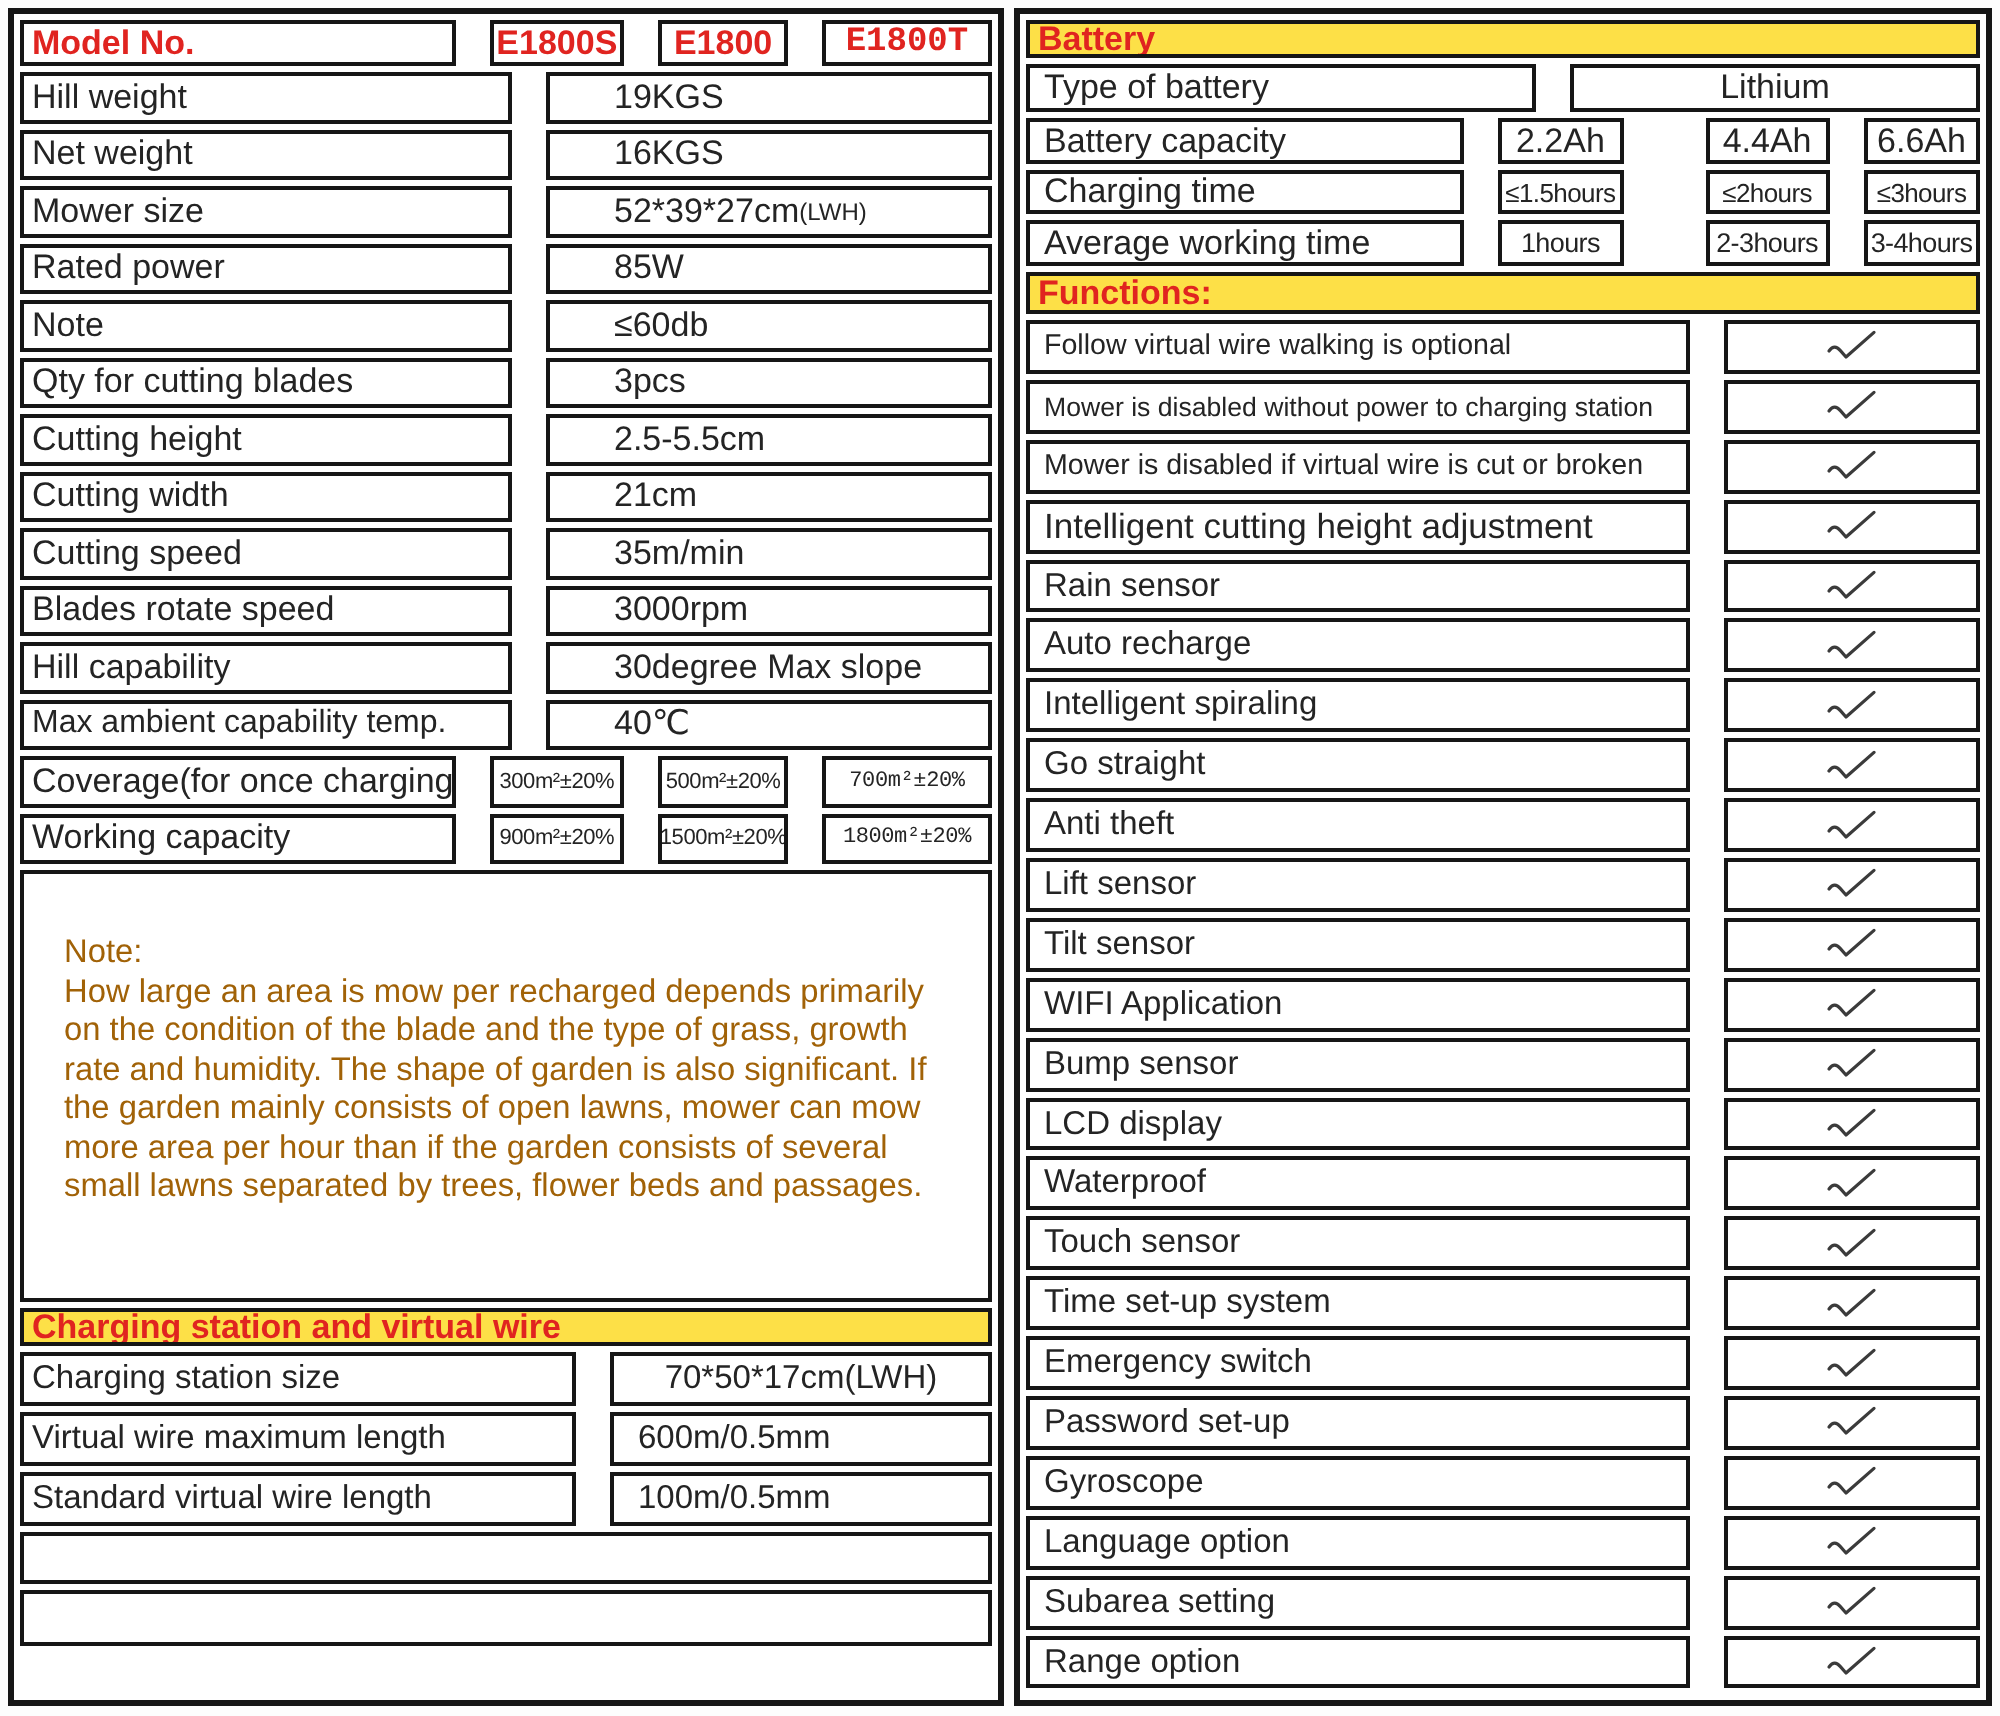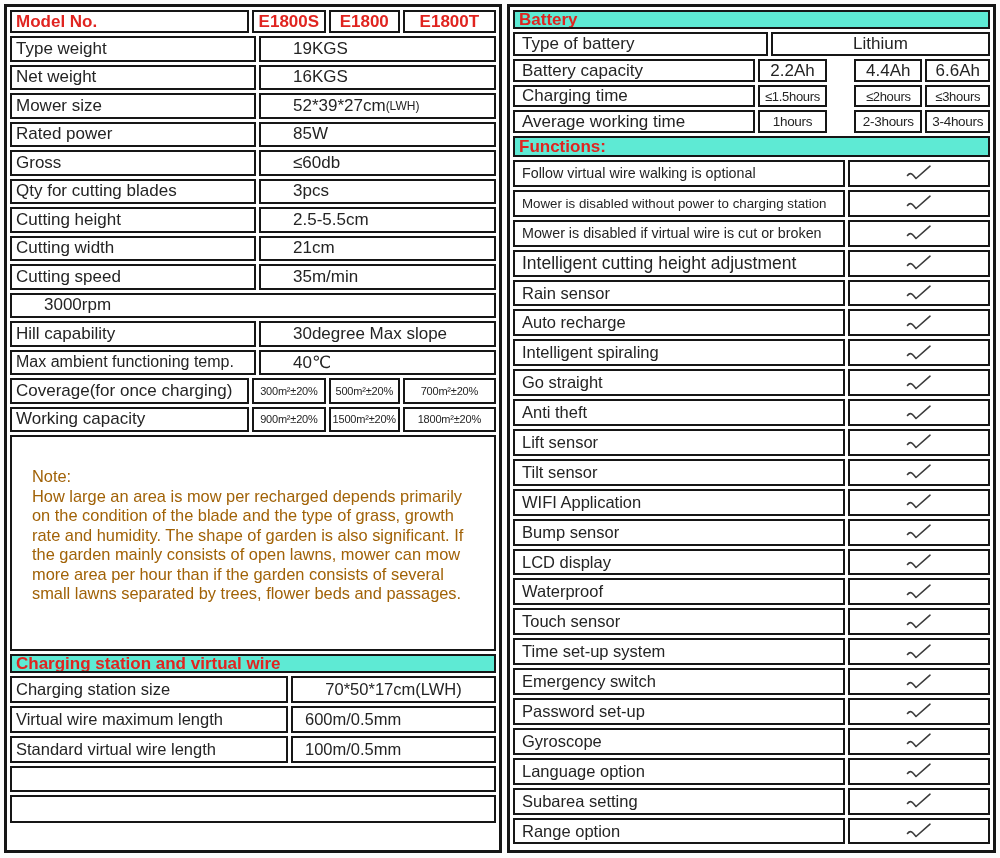--- a/index.html
+++ b/index.html
@@ -1,49 +1,49 @@
 <!DOCTYPE html>
 <html><head>
 <meta charset="utf-8">
 <style>
   html,body{margin:0;padding:0;background:#fdfdfd;}
   body{width:1000px;height:858px;font-family:"Liberation Sans","DejaVu Sans",sans-serif;color:#242424;overflow:hidden;}
   .sheet{display:flex;gap:5px;padding:4px;box-sizing:border-box;width:1000px;height:858px;}
   .panel{border:3px solid #161616;background:#fff;box-sizing:border-box;padding:3px;display:flex;flex-direction:column;gap:3px;}
   .panel.left{width:498px;height:849px;}
   .panel.right{width:489px;height:849px;}
-  .row{display:flex;gap:3px;flex:0 0 auto;}
+  .row{display:flex;gap:17px;flex:0 0 auto;}
   .c{border:2px solid #161616;background:#fff;box-sizing:border-box;display:flex;align-items:center;overflow:hidden;white-space:nowrap;}
   
   .r-model .c{height:23px;}
   .r-sect .c{height:19px;}
   .r-spec .c{height:25.5px;}
   .r-note .c{height:216px;}
   .r-chg .c{height:27px;}
   .r-empty1 .c{height:26px;}
   .r-empty2 .c{height:28px;}
   .r-bhead .c{height:19px;}
   .r-btype .c{height:24px;}
   .r-bcap .c{height:23px;}
   .r-btime .c{height:22px;}
   .r-bavg .c{height:23px;}
   .r-fhead .c{height:21px;}
   .r-func .c{height:26.9px;}
   
   .w-label{width:246px;padding-left:4px;font-size:17px;}
   .v-main{flex:1;padding-left:32px;font-size:17px;}
-  .w-m1{width:76px;}.w-m2{width:73px;}.w-m3{width:96px;}
+  .w-m1{width:76px;}.w-m2{width:73px;}.w-m3{width:96px;font-family:Liberation Mono, monospace;}
   .mcell{justify-content:center;font-weight:bold;font-size:17px;color:#e02420;}
   .covcell{justify-content:center;font-size:11px;letter-spacing:-0.2px;}
   .w-chglabel{width:278px;padding-left:4px;font-size:16.5px;}
   .v-chg{flex:1;padding-left:12px;font-size:16.5px;}
   .v-chg.center{justify-content:center;padding-left:0;}
   .fill{flex:1;}
   
-  .sect-c{flex:1;background:#5eead4;color:#e02420;font-weight:bold;font-size:17px;padding-left:4px;}
+  .sect-c{flex:1;background:#fde047;color:#e02420;font-weight:bold;font-size:17px;padding-left:4px;}
   .model-label{color:#e02420;font-weight:bold;}
   
   .c-note{display:block;white-space:normal;padding:30px 14px 0 20px;font-size:16.4px;line-height:1.19;color:#a16207;}
   
   .w-blabel{width:255px;padding-left:7px;font-size:17px;}
   .w-lith{flex:1;justify-content:center;font-size:17px;}
   .w-bv1{width:73px;}.w-bv2{width:72px;margin-left:24px;}.w-bv3{width:68px;}
   .bv{justify-content:center;font-size:17px;}
   .bv-sm{justify-content:center;font-size:13px;letter-spacing:-0.3px;}
   .bv-sm2{justify-content:center;font-size:13.5px;letter-spacing:-0.3px;}
@@ -63,67 +63,68 @@
 
     <div class="row r-model">
       <div class="c w-label model-label">Model No.</div>
       <div class="c w-m1 mcell">E1800S</div>
       <div class="c w-m2 mcell">E1800</div>
       <div class="c w-m3 mcell">E1800T</div>
     </div>
 
 
     <div class="row r-spec">
-      <div class="c w-label">Type weight</div>
+      <div class="c w-label">Hill weight</div>
       <div class="c v-main">19KGS</div>
     </div>
     <div class="row r-spec">
       <div class="c w-label">Net weight</div>
       <div class="c v-main">16KGS</div>
     </div>
     <div class="row r-spec">
       <div class="c w-label">Mower size</div>
       <div class="c v-main">
           <span>52*39*27cm</span>
           <span style="font-size:12px;">(LWH)</span>
         </div>
     </div>
     <div class="row r-spec">
       <div class="c w-label">Rated power</div>
       <div class="c v-main">85W</div>
     </div>
     <div class="row r-spec">
-      <div class="c w-label">Gross</div>
+      <div class="c w-label">Note</div>
       <div class="c v-main">≤60db</div>
     </div>
     <div class="row r-spec">
       <div class="c w-label">Qty for cutting blades</div>
       <div class="c v-main">3pcs</div>
     </div>
     <div class="row r-spec">
       <div class="c w-label">Cutting height</div>
       <div class="c v-main">2.5-5.5cm</div>
     </div>
     <div class="row r-spec">
       <div class="c w-label">Cutting width</div>
       <div class="c v-main">21cm</div>
     </div>
     <div class="row r-spec">
       <div class="c w-label">Cutting speed</div>
       <div class="c v-main">35m/min</div>
     </div>
     <div class="row r-spec">
+      <div class="c w-label">Blades rotate speed</div>
       <div class="c v-main">3000rpm</div>
     </div>
     <div class="row r-spec">
       <div class="c w-label">Hill capability</div>
       <div class="c v-main">30degree Max slope</div>
     </div>
     <div class="row r-spec">
-      <div class="c w-label" style="font-size:16px;">Max ambient functioning temp.</div>
+      <div class="c w-label" style="font-size:16px;">Max ambient capability temp.</div>
       <div class="c v-main">40℃</div>
     </div>
 
     <div class="row r-spec">
       <div class="c w-label">Coverage(for once charging)</div>
       <div class="c w-m1 covcell">300m²±20%</div>
       <div class="c w-m2 covcell">500m²±20%</div>
       <div class="c w-m3 covcell">700m²±20%</div>
     </div>
     <div class="row r-spec">

